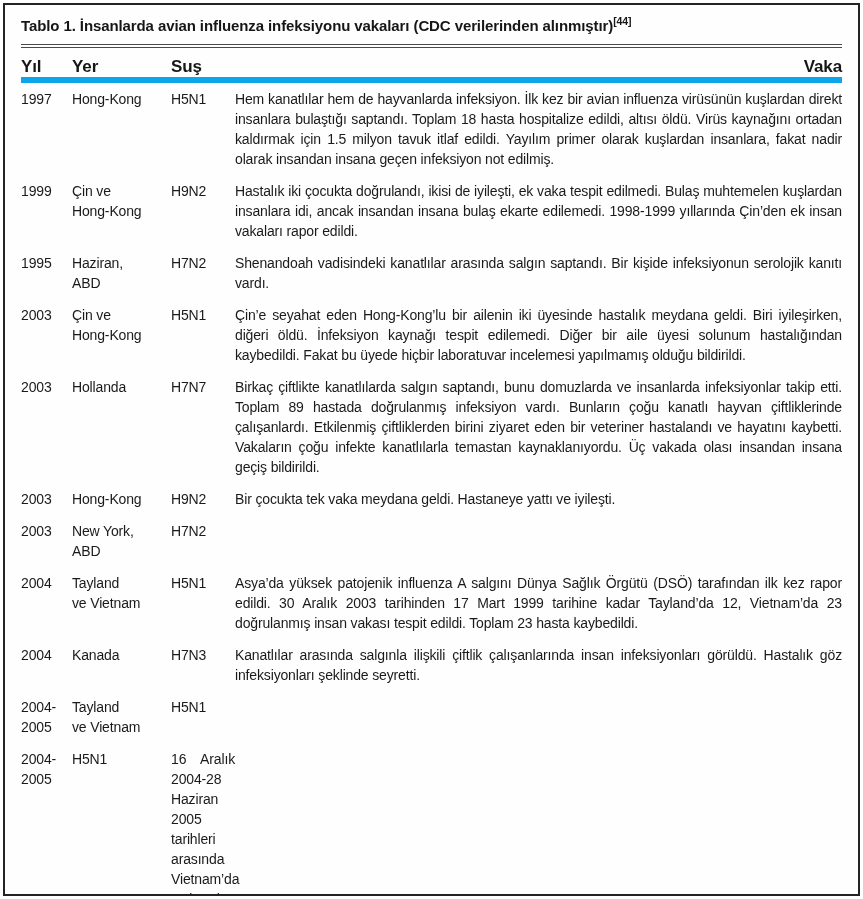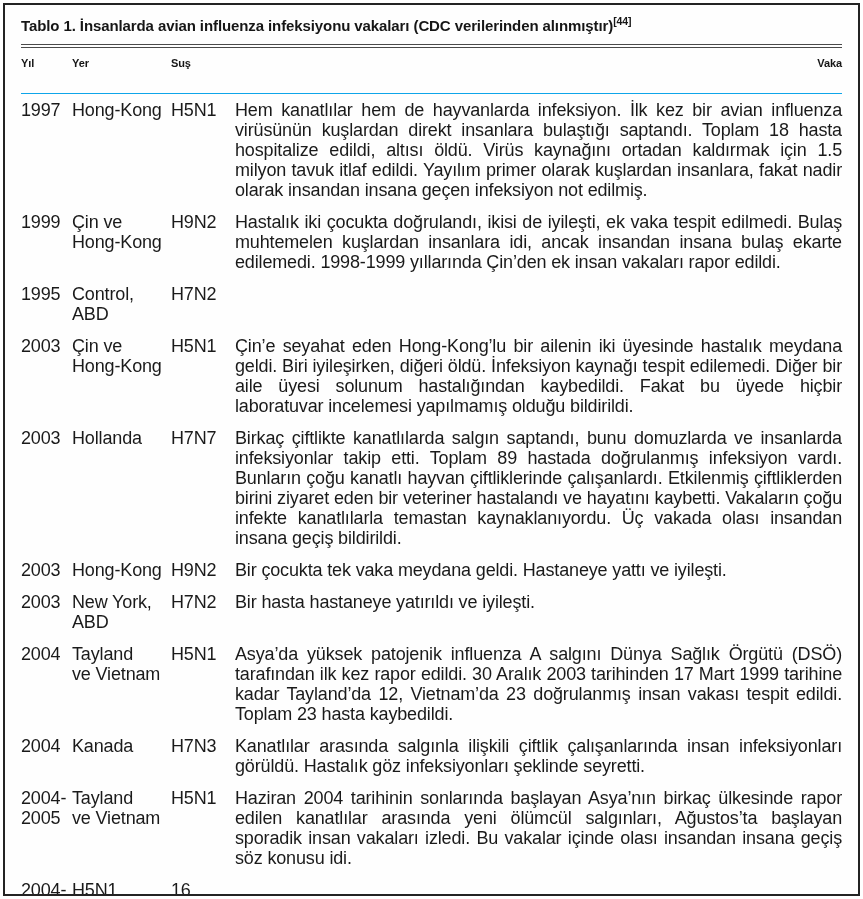--- a/index.html
+++ b/index.html
@@ -40,30 +40,30 @@
     height: 4px;
     border-top: 1px solid #4a4a4a;
     border-bottom: 1px solid #4a4a4a;
   }
   .grid-row {
     display: grid;
     grid-template-columns: 51px 99px 64px 1fr;
     column-gap: 0;
   }
   .header-row {
-    padding: 9px 0 24px 0;
-    border-bottom: 1px solid #0ea5e9;
+    padding: 9px 0 0 0;
+    border-bottom: 6px solid #0ea5e9;
     font-weight: bold;
-    font-size: 11px;
+    font-size: 17px;
     letter-spacing: -0.1px;
     color: #161616;
   }
   .data-row {
     padding: 6px 0;
-    font-size: 18px;
+    font-size: 14px;
     line-height: 20px;
     letter-spacing: -0.15px;
   }
   .cell-year, .cell-place {
     white-space: pre-line;
     padding-right: 6px;
   }
   .cell-strain { padding-right: 6px; }
   .cell-desc {
     text-align: justify;
@@ -109,23 +109,24 @@
     <div class="grid-row data-row">
       <div class="cell-year">1999</div>
       <div class="cell-place">Çin ve
 Hong-Kong</div>
       <div class="cell-strain">H9N2</div>
       <div class="cell-desc">Hastalık iki çocukta doğrulandı, ikisi de iyileşti, ek vaka tespit edilmedi. Bulaş muhtemelen kuşlardan insanlara idi, ancak insandan insana bulaş ekarte edilemedi. 1998-1999 yıllarında Çin’den ek insan vakaları rapor edildi.</div>
     </div>
 
     <div class="grid-row data-row">
       <div class="cell-year">1995</div>
-      <div class="cell-place">Control,
+      <div class="cell-place">Haziran,
 ABD</div>
       <div class="cell-strain">H7N2</div>
+      <div class="cell-desc">Shenandoah vadisindeki kanatlılar arasında salgın saptandı. Bir kişide infeksiyonun serolojik kanıtı vardı.</div>
     </div>
 
     <div class="grid-row data-row">
       <div class="cell-year">2003</div>
       <div class="cell-place">Çin ve
 Hong-Kong</div>
       <div class="cell-strain">H5N1</div>
       <div class="cell-desc">Çin’e seyahat eden Hong-Kong’lu bir ailenin iki üyesinde hastalık meydana geldi. Biri iyileşirken, diğeri öldü. İnfeksiyon kaynağı tespit edilemedi. Diğer bir aile üyesi solunum hastalığından kaybedildi. Fakat bu üyede hiçbir laboratuvar incelemesi yapılmamış olduğu bildirildi.</div>
     </div>
 
@@ -141,21 +142,20 @@
       <div class="cell-place">Hong-Kong</div>
       <div class="cell-strain">H9N2</div>
       <div class="cell-desc">Bir çocukta tek vaka meydana geldi. Hastaneye yattı ve iyileşti.</div>
     </div>
 
     <div class="grid-row data-row">
       <div class="cell-year">2003</div>
       <div class="cell-place">New York,
 ABD</div>
       <div class="cell-strain">H7N2</div>
-      <div class="cell-desc">Bir hasta hastaneye yatırıldı ve iyileşti.</div>
     </div>
 
     <div class="grid-row data-row">
       <div class="cell-year">2004</div>
       <div class="cell-place">Tayland
 ve Vietnam</div>
       <div class="cell-strain">H5N1</div>
       <div class="cell-desc">Asya’da yüksek patojenik influenza A salgını Dünya Sağlık Örgütü (DSÖ) tarafından ilk kez rapor edildi. 30 Aralık 2003 tarihinden 17 Mart 1999 tarihine kadar Tayland’da 12, Vietnam’da 23 doğrulanmış insan vakası tespit edildi. Toplam 23 hasta kaybedildi.</div>
     </div>
 
@@ -165,21 +165,20 @@
       <div class="cell-strain">H7N3</div>
       <div class="cell-desc">Kanatlılar arasında salgınla ilişkili çiftlik çalışanlarında insan infeksiyonları görüldü. Hastalık göz infeksiyonları şeklinde seyretti.</div>
     </div>
 
     <div class="grid-row data-row">
       <div class="cell-year">2004-
 2005</div>
       <div class="cell-place">Tayland
 ve Vietnam</div>
       <div class="cell-strain">H5N1</div>
-      <div class="cell-desc">Haziran 2004 tarihinin sonlarında başlayan Asya’nın birkaç ülkesinde rapor edilen kanatlılar arasında yeni ölümcül salgınları, Ağustos’ta başlayan sporadik insan vakaları izledi. Bu vakalar içinde olası insandan insana geçiş söz konusu idi.</div>
     </div>
 
     <div class="grid-row data-row">
       <div class="cell-year">2004-
 2005</div>
       <div class="cell-strain">H5N1</div>
       <div class="cell-desc">16 Aralık 2004-28 Haziran 2005 tarihleri arasında Vietnam’da 18’i ölen 60 vaka ve Kamboçya’da hepsi ölen dört vaka rapor edildi.</div>
     </div>
 
     <div class="foot-rule"></div>

